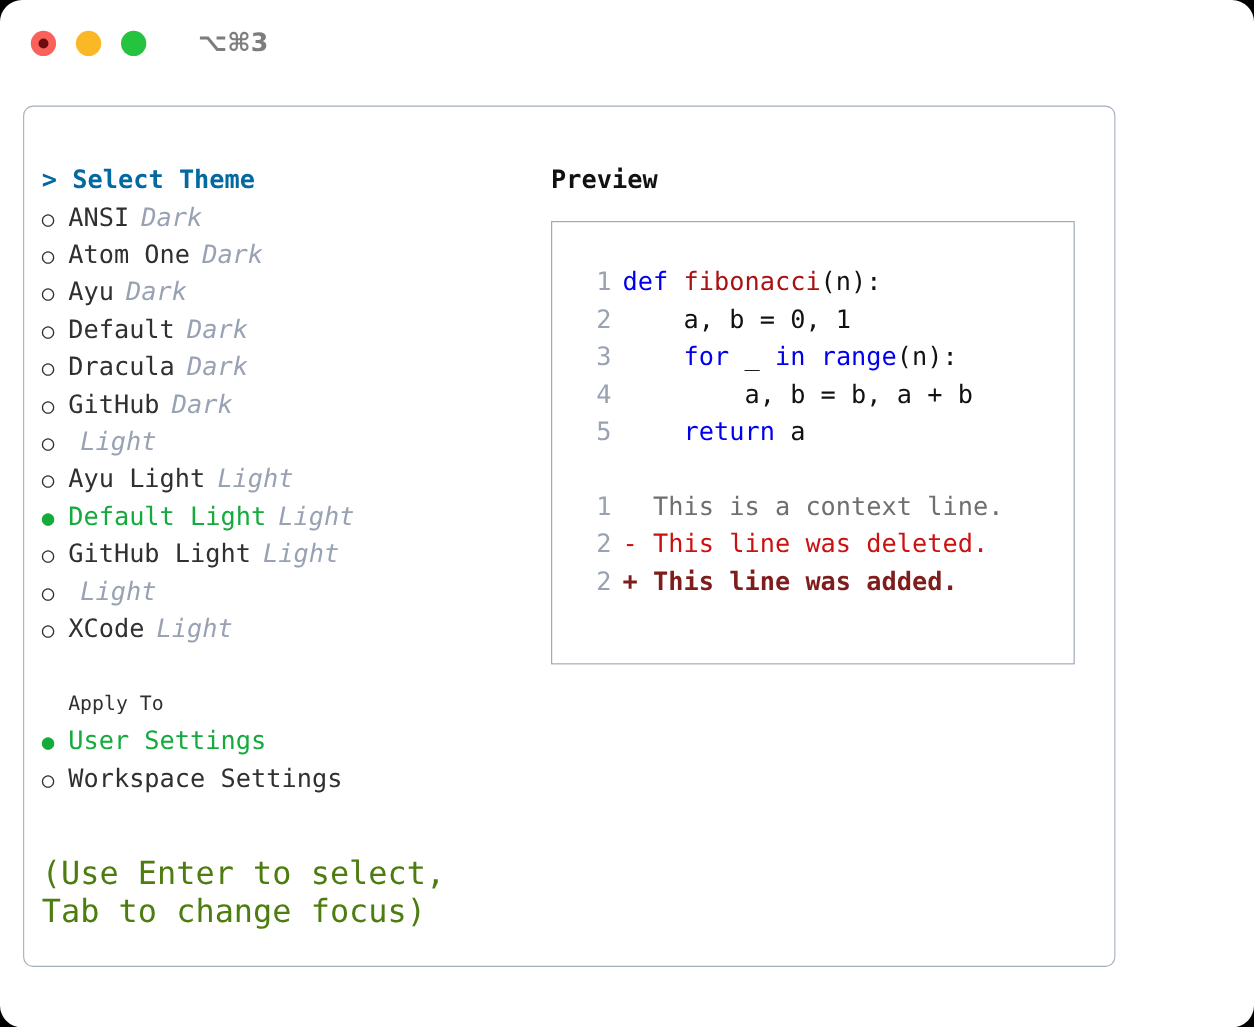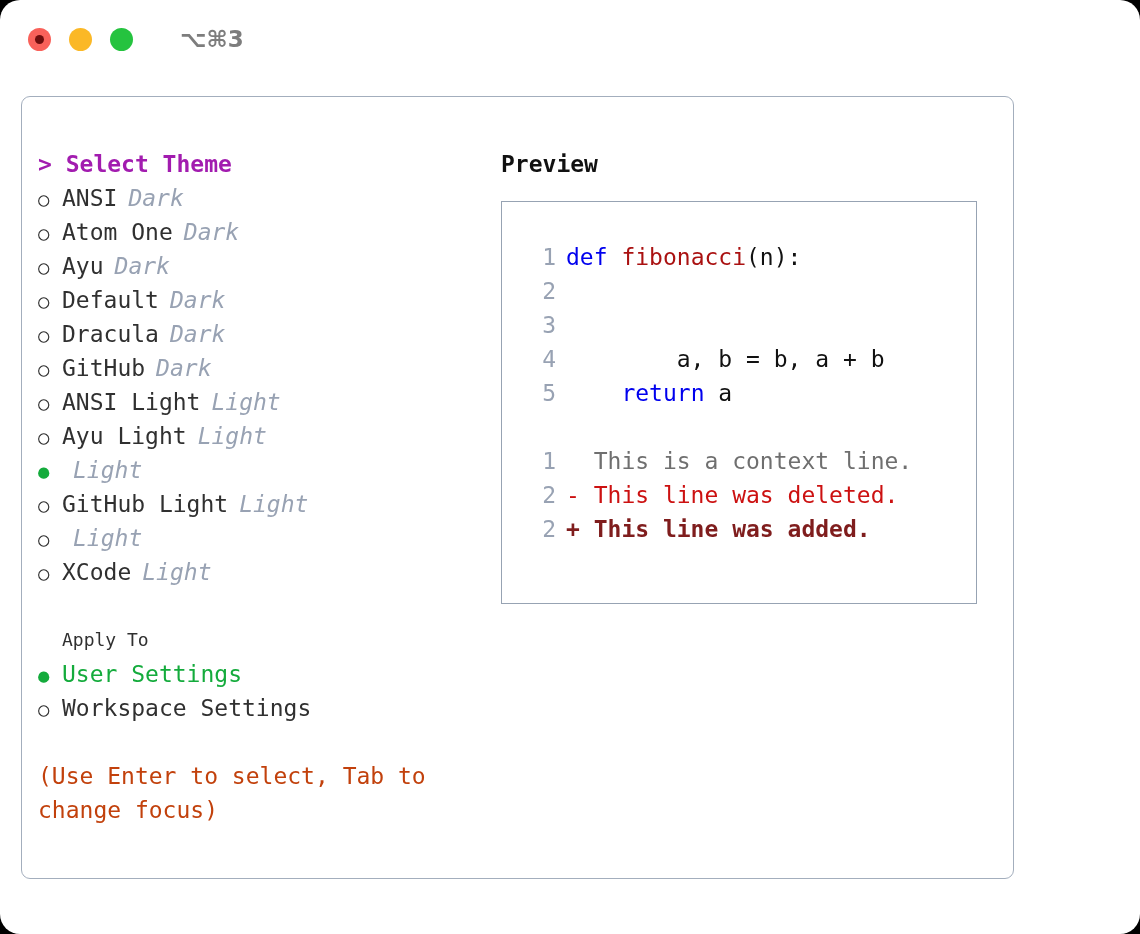--- a/index.html
+++ b/index.html
@@ -97,21 +97,21 @@
   }
   .col-right {
     flex: 1;
     padding: 50px 0 0 17px;
   }
 
   
   .section-header {
     font-size: 23px;
     font-weight: bold;
-    color: #a21caf;
+    color: #0369a1;
     line-height: 34px;
     height: 34px;
     white-space: pre;
   }
 
   .list { margin: 0; }
 
   .row {
     display: flex;
     align-items: baseline;
@@ -146,24 +146,24 @@
   .subsection-header {
     font-size: 18px;
     line-height: 34px;
     height: 34px;
     color: #303030;
     padding-left: 24px;
     white-space: pre;
   }
 
   .hint {
-    margin-top: 34px;
-    font-size: 23px;
-    line-height: 34px;
-    color: #c2410c;
+    margin-top: 52px;
+    font-size: 29px;
+    line-height: 34px;
+    color: #4d7c0f;
     width: 400px;
     white-space: pre-wrap;
   }
 
   
   .preview-title {
     font-size: 23px;
     font-weight: bold;
     color: #111111;
     line-height: 34px;
@@ -230,23 +230,23 @@
 
         <div class="section-header">&gt; Select Theme</div>
 
         <div class="list" id="theme-list">
             <div class="row"><span class="marker">○</span><span class="row-label">ANSI</span><span class="row-tag">Dark</span></div>
             <div class="row"><span class="marker">○</span><span class="row-label">Atom One</span><span class="row-tag">Dark</span></div>
             <div class="row"><span class="marker">○</span><span class="row-label">Ayu</span><span class="row-tag">Dark</span></div>
             <div class="row"><span class="marker">○</span><span class="row-label">Default</span><span class="row-tag">Dark</span></div>
             <div class="row"><span class="marker">○</span><span class="row-label">Dracula</span><span class="row-tag">Dark</span></div>
             <div class="row"><span class="marker">○</span><span class="row-label">GitHub</span><span class="row-tag">Dark</span></div>
-            <div class="row"><span class="marker">○</span><span class="row-label">ANSI Light</span><span class="row-tag">Light</span></div>
+            <div class="row"><span class="marker">○</span><span class="row-tag">Light</span></div>
             <div class="row"><span class="marker">○</span><span class="row-label">Ayu Light</span><span class="row-tag">Light</span></div>
-            <div class="row selected"><span class="marker">●</span><span class="row-tag">Light</span></div>
+            <div class="row selected"><span class="marker">●</span><span class="row-label">Default Light</span><span class="row-tag">Light</span></div>
             <div class="row"><span class="marker">○</span><span class="row-label">GitHub Light</span><span class="row-tag">Light</span></div>
             <div class="row"><span class="marker">○</span><span class="row-tag">Light</span></div>
             <div class="row"><span class="marker">○</span><span class="row-label">XCode</span><span class="row-tag">Light</span></div>
           </div>
 
         <div class="spacer-line"></div>
 
         <div class="subsection-header">Apply To</div>
 
         <div class="list" id="apply-list">
@@ -257,22 +257,22 @@
         <div class="hint">(Use Enter to select, Tab to change focus)</div>
       </div>
 
       <div class="col-right">
 
         <div class="preview-title">Preview</div>
 
         <div class="preview-box">
           <div id="code-block">
               <div class="code-line"><span class="lineno">1</span><span class="code-text"><span class="tok-kw">def </span><span class="tok-fn">fibonacci</span><span class="tok-plain">(n):</span></span></div>
-              <div class="code-line"><span class="lineno">2</span></div>
-              <div class="code-line"><span class="lineno">3</span></div>
+              <div class="code-line"><span class="lineno">2</span><span class="code-text"><span class="tok-plain">    a, b = 0, 1</span></span></div>
+              <div class="code-line"><span class="lineno">3</span><span class="code-text"><span class="tok-plain">    </span><span class="tok-kw">for</span><span class="tok-plain"> _ </span><span class="tok-kw">in</span><span class="tok-plain"> </span><span class="tok-kw">range</span><span class="tok-plain">(n):</span></span></div>
               <div class="code-line"><span class="lineno">4</span><span class="code-text"><span class="tok-plain">        a, b = b, a + b</span></span></div>
               <div class="code-line"><span class="lineno">5</span><span class="code-text"><span class="tok-plain">    </span><span class="tok-kw">return</span><span class="tok-plain"> a</span></span></div>
             </div>
           <div class="diff-gap"></div>
           <div id="diff-block">
               <div class="code-line"><span class="lineno">1</span><span class="diff-context">  This is a context line.</span></div>
               <div class="code-line"><span class="lineno">2</span><span class="diff-del">- This line was deleted.</span></div>
               <div class="code-line"><span class="lineno">2</span><span class="diff-add">+ This line was added.</span></div>
             </div>
         </div>

